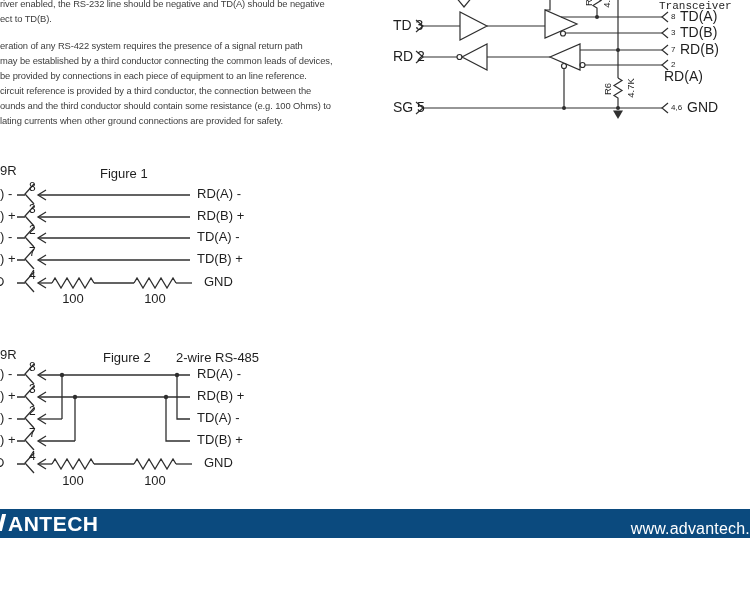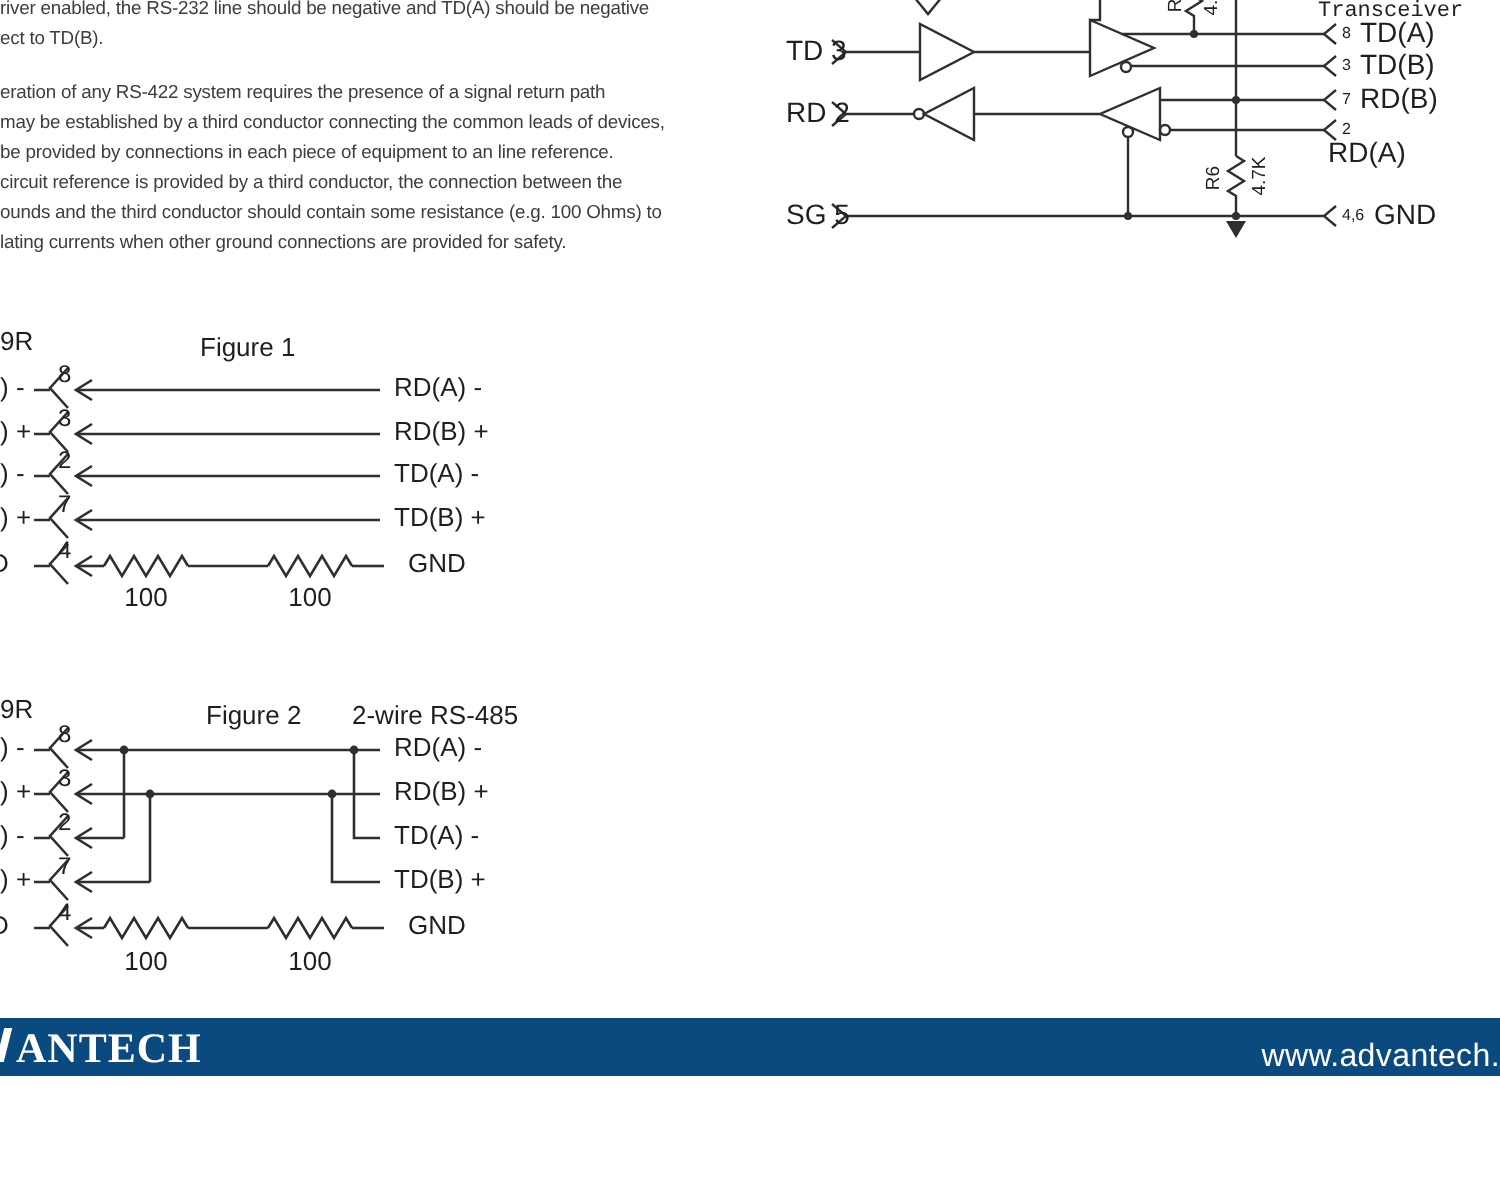--- a/index.html
+++ b/index.html
@@ -16,21 +16,21 @@
   .cpin{font-size:8px;}
   .vlbl{position:absolute;font-size:9.5px;color:#1f1f1f;white-space:nowrap;
         transform:translate(-50%,-50%) rotate(-90deg);}
   .ctr{text-align:center;}
   svg{position:absolute;left:0;top:0;}
   .fig{position:absolute;width:260px;height:165px;}
   .circuit{position:absolute;left:380px;top:0;width:370px;height:135px;}
   
   .bar{position:absolute;left:0;top:509px;width:750px;height:29px;background:#0b4a7e;}
   .logo{position:absolute;left:8px;top:512px;font-size:21px;font-weight:bold;color:#ffffff;
-        letter-spacing:0.5px;font-family:Liberation Serif, serif;}
+        letter-spacing:0.5px;}
   .logo-sliver{position:absolute;left:0px;top:514px;width:4px;height:17px;background:#ffffff;
         transform:skewX(-14deg);}
   .url{position:absolute;right:0px;top:520px;font-size:16px;color:#ffffff;letter-spacing:0.2px;}
 </style>
 </head>
 <body>
 
 <div class="page">
 
   <div class="intro">

